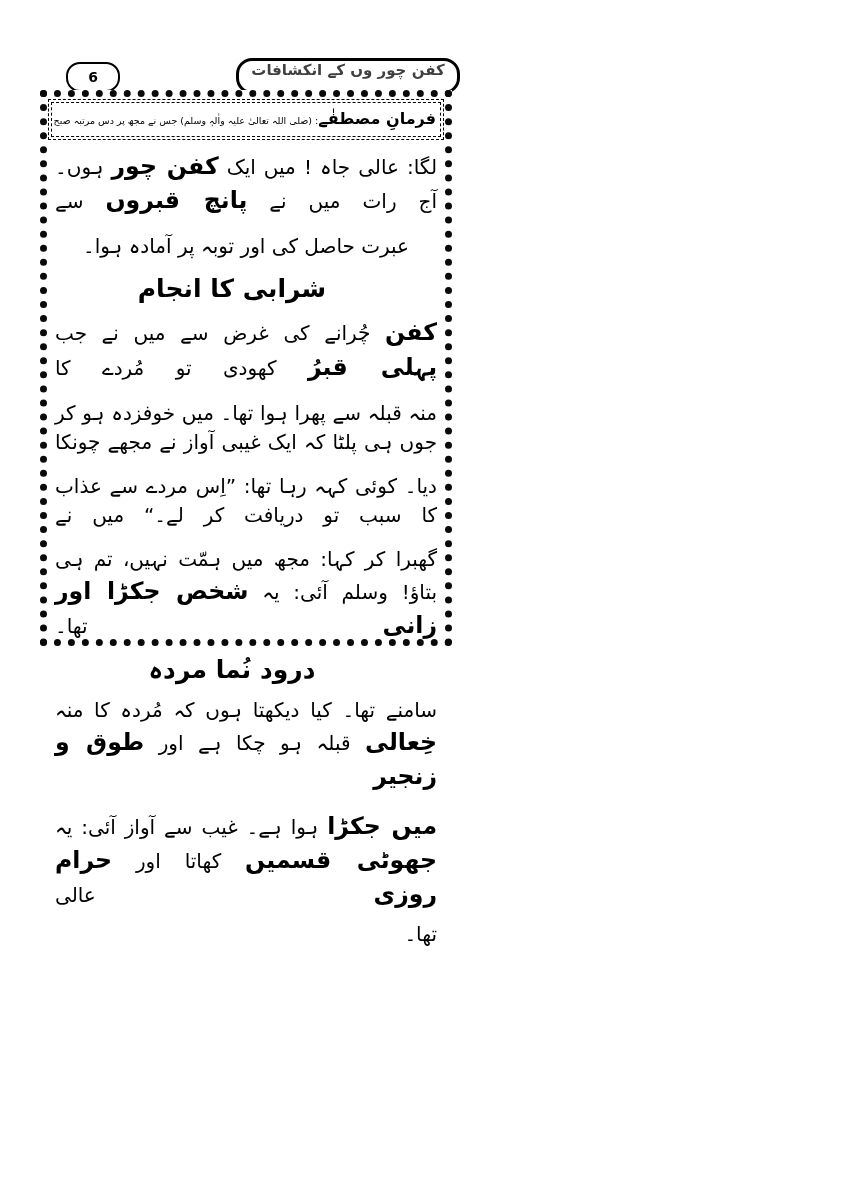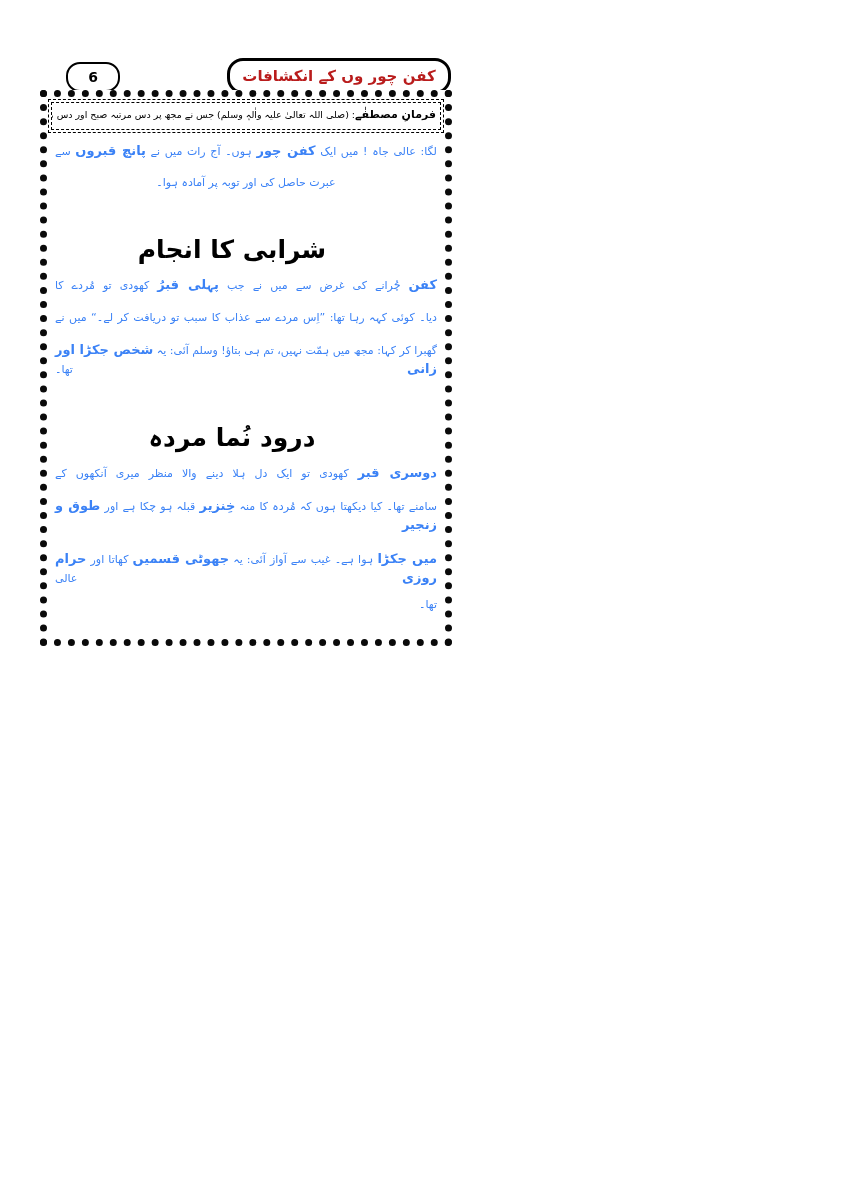--- a/index.html
+++ b/index.html
@@ -27,33 +27,33 @@
     display: flex;
     align-items: center;
     justify-content: center;
     font-size: 14px;
     font-weight: bold;
     color: #000;
   }
   
   .title-box {
     position: absolute;
-    left: 227px;
+    left: 236px;
     top: 58px;
     width: 218px;
     height: 30px;
     border: 3px solid #000;
     border-radius: 16px;
     display: flex;
-    align-items: center;
+    align-items: flex-start;
     justify-content: center;
     direction: rtl;
     font-size: 15px;
     font-weight: bold;
-    color: #b91c1c;
+    color: #404040;
     white-space: nowrap;
   }
   
   .content-box {
     position: absolute;
     left: 40px;
     top: 90px;
     width: 394px;
     height: 542px;
     border: 7px dotted #0a0a0a;
@@ -70,49 +70,48 @@
     padding: 4px 4px 5px 4px;
     direction: rtl;
     font-size: 9.5px;
     line-height: 1.5;
     color: #000;
     white-space: nowrap;
     overflow: hidden;
   }
   .farman-label {
     font-weight: bold;
-    font-size: 11px;
+    font-size: 16px;
   }
   .blocks {
     padding: 2px 4px 0 4px;
   }
   .line {
     direction: rtl;
-    color: #3b82f6;
-    font-size: 11px;
+    color: #000000;
+    font-size: 20px;
     line-height: 1.45;
     padding: 8px 2px 7px 2px;
     text-align: justify;
   }
   .line.justify { text-align: justify; text-align-last: justify; }
   .line.center  { text-align: left;  text-align-last: center; }
   .line.right   { text-align: right;   text-align-last: right; padding-top: 2px; }
   .line .b {
     font-weight: bold;
     font-size: 1.18em;
   }
   .heading {
     direction: rtl;
     text-align: center;
     font-weight: bold;
     font-size: 25px;
     color: #000;
     padding: 6px 0 4px 0;
     transform: translateX(-14px);
-    margin-top: 31px;
   }
 </style>
 </head>
 <body>
 
 <div class="page">
 
   <div class="page-num">
     <span>6</span>
   </div>
@@ -125,24 +124,24 @@
 
     <div class="farman-box">
       <span class="farman-label">فرمانِ مصطفٰے</span><span>: (صلی اللہ تعالیٰ علیہ واٰلہٖ وسلم) جس نے مجھ پر دس مرتبہ صبح اور دس مرتبہ شام درود پاک پڑھا اُسے قیامت کے دن میری شفاعت ملے گی۔</span>
     </div>
 
     <div class="blocks">
         <div class="line justify"><span>لگا: عالی جاہ ! میں ایک </span><span class="b">کفن چور</span><span> ہوں۔ آج رات میں نے </span><span class="b">پانچ قبروں</span><span> سے</span></div>
         <div class="line center"><span>عبرت حاصل کی اور توبہ پر آمادہ ہوا۔</span></div>
         <div class="heading">شرابی کا انجام</div>
         <div class="line justify"><span class="b">کفن</span><span> چُرانے کی غرض سے میں نے جب </span><span class="b">پہلی قبرُ</span><span> کھودی تو مُردے کا</span></div>
+        <div class="line justify"><span>منہ قبلہ سے پھرا ہوا تھا۔ میں خوفزدہ ہو کر جوں ہی پلٹا کہ ایک غیبی آواز نے مجھے چونکا</span></div>
         <div class="line justify"><span>دیا۔ کوئی کہہ رہا تھا: ”اِس مردے سے عذاب کا سبب تو دریافت کر لے۔“ میں نے</span></div>
         <div class="line justify"><span>گھبرا کر کہا: مجھ میں ہمّت نہیں، تم ہی بتاؤ! وسلم آئی: یہ </span><span class="b">شخص جکڑا اور زانی</span><span> تھا۔</span></div>
         <div class="heading">درود نُما مردہ</div>
-        <div class="line justify"><span class="b">دوسری قبر</span><span> کھودی تو ایک دل ہلا دینے والا منظر میری آنکھوں کے</span></div>
-        <div class="line justify"><span>سامنے تھا۔ کیا دیکھتا ہوں کہ مُردہ کا منہ </span><span class="b">خِنزیر</span><span> قبلہ ہو چکا ہے اور </span><span class="b">طوق و زنجیر</span></div>
+        <div class="line justify"><span>سامنے تھا۔ کیا دیکھتا ہوں کہ مُردہ کا منہ </span><span class="b">خِعالی</span><span> قبلہ ہو چکا ہے اور </span><span class="b">طوق و زنجیر</span></div>
         <div class="line justify"><span class="b">میں جکڑا</span><span> ہوا ہے۔ غیب سے آواز آئی: یہ </span><span class="b">جھوٹی قسمیں</span><span> کھاتا اور </span><span class="b">حرام روزی</span><span> عالی</span></div>
         <div class="line right"><span>تھا۔</span></div>
       </div>
 
   </div>
 
 </div>
 
 </body></html>

